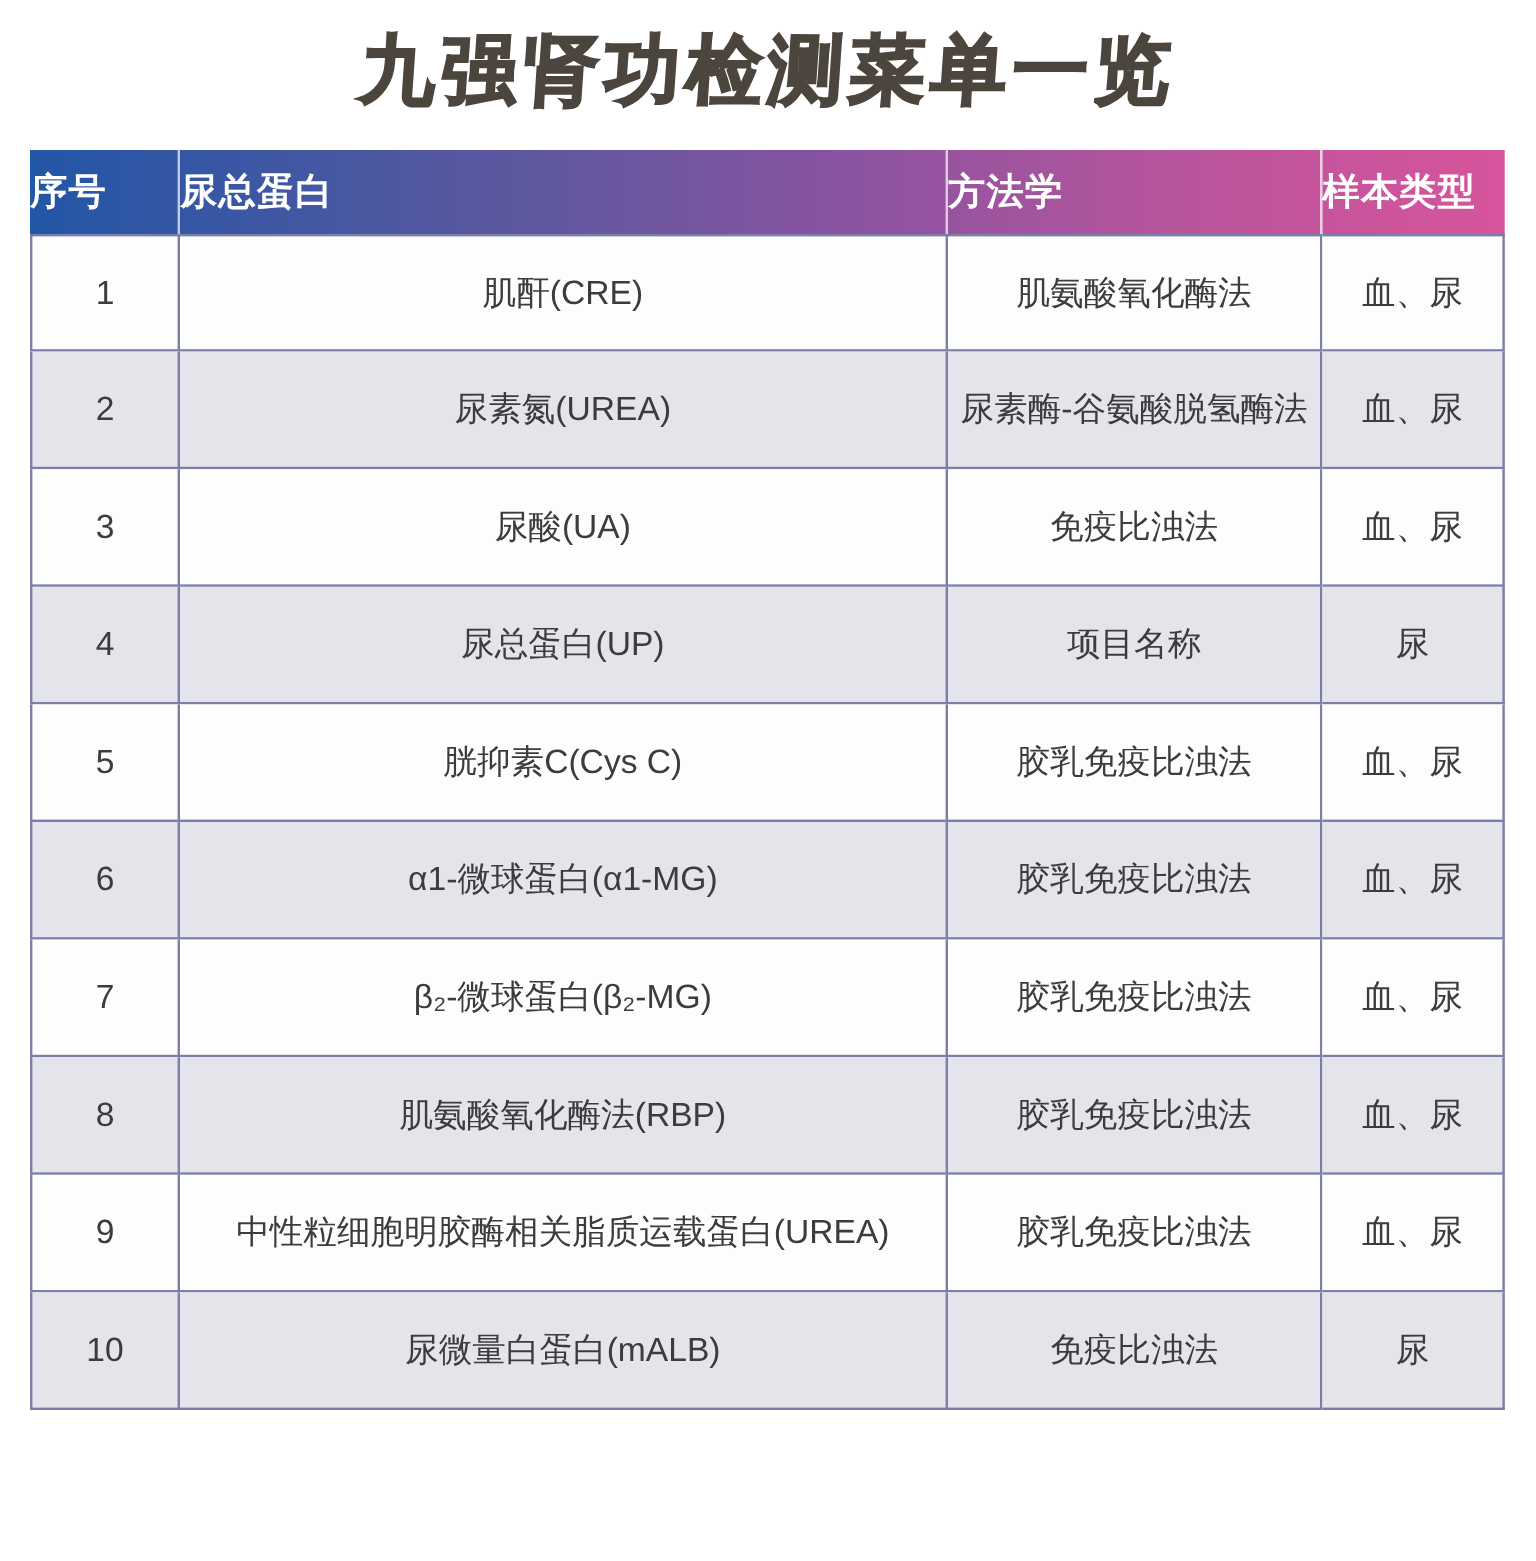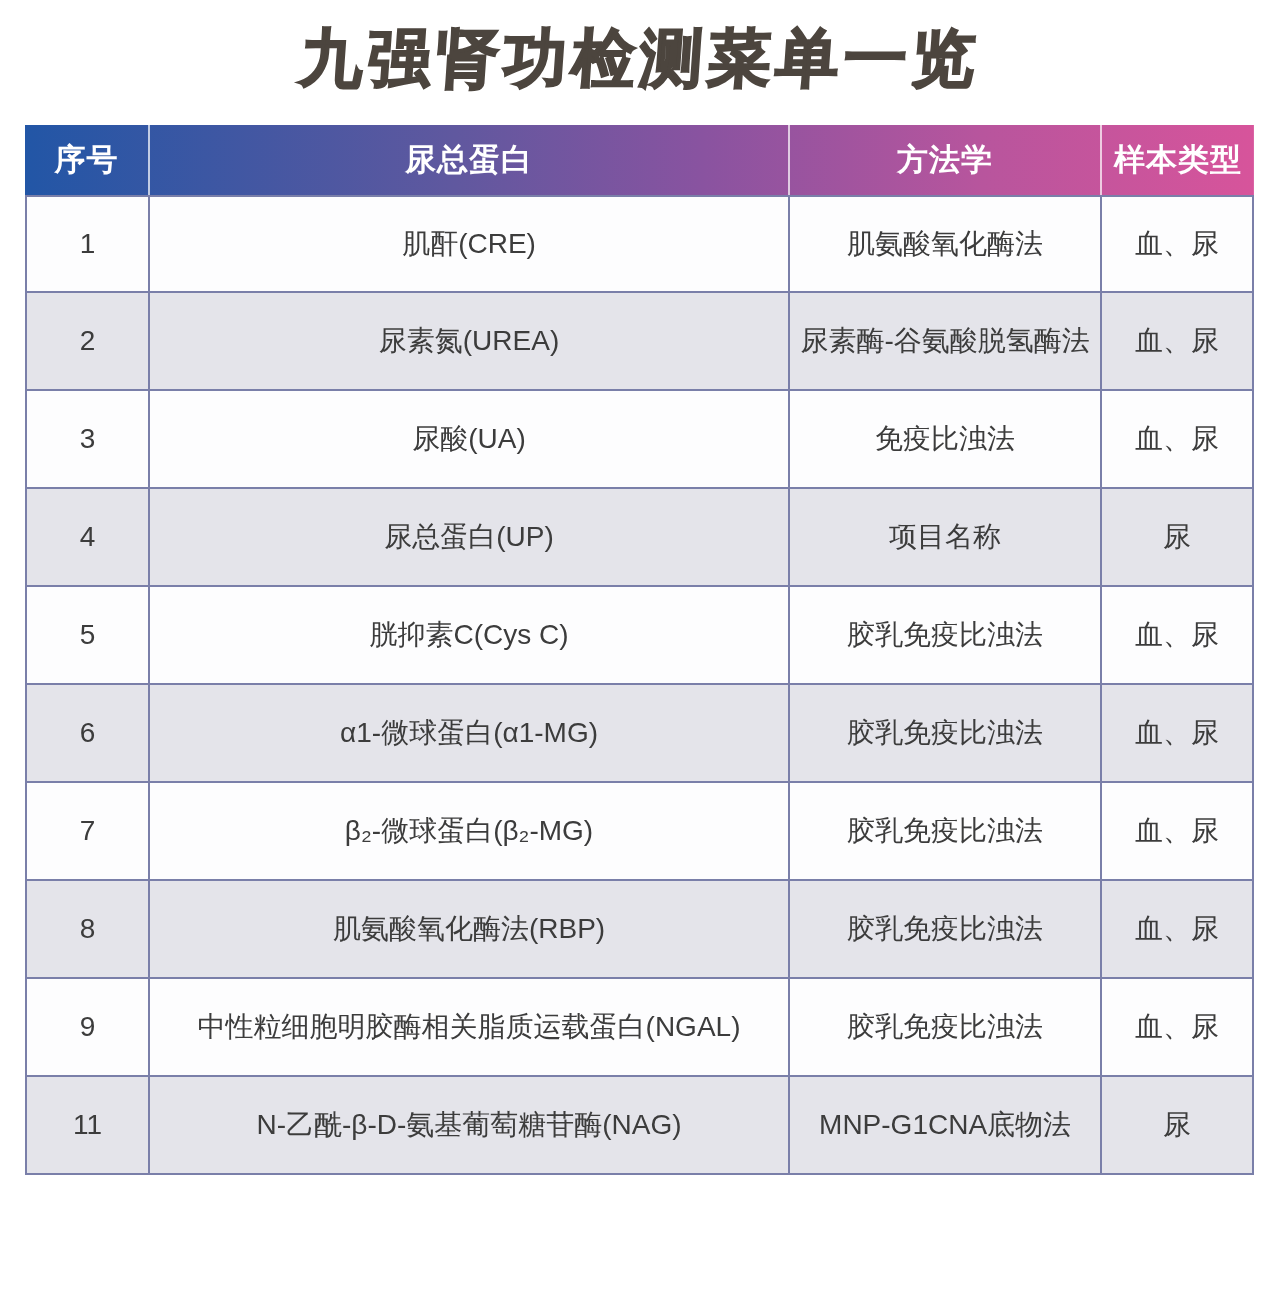--- a/index.html
+++ b/index.html
@@ -35,21 +35,21 @@
   col.c-name   { width: 52.08%; }
   col.c-method { width: 25.39%; }
   col.c-sample { width: 12.36%; }
 
   thead th {
     height: 70px;
     background: transparent;
     color: #ffffff;
     font-size: 31px;
     font-weight: 700;
-    text-align: center;
+    text-align: left;
     vertical-align: middle;
     border-right: 2px solid rgba(255,255,255,0.7);
     letter-spacing: 1px;
   }
   thead tr {
     background: linear-gradient(90deg, #2256a6 0%, #60589f 35%, #8953a0 55%, #b8559d 78%, #d7549b 100%);
   }
   thead th:last-child { border-right: none; margin-top: 47px; }
 
   tbody td {
@@ -134,26 +134,26 @@
       <td>血、尿</td>
     </tr>
         <tr>
       <td>8</td>
       <td>肌氨酸氧化酶法(RBP)</td>
       <td>胶乳免疫比浊法</td>
       <td>血、尿</td>
     </tr>
         <tr>
       <td>9</td>
-      <td>中性粒细胞明胶酶相关脂质运载蛋白(NGAL)</td>
+      <td>中性粒细胞明胶酶相关脂质运载蛋白(UREA)</td>
       <td>胶乳免疫比浊法</td>
       <td>血、尿</td>
     </tr>
         <tr>
-      <td>11</td>
-      <td>N-乙酰-β-D-氨基葡萄糖苷酶(NAG)</td>
-      <td>MNP-G1CNA底物法</td>
+      <td>10</td>
+      <td>尿微量白蛋白(mALB)</td>
+      <td>免疫比浊法</td>
       <td>尿</td>
     </tr>
       </tbody>
   </table>
 
 </div>
 
 </body></html>

